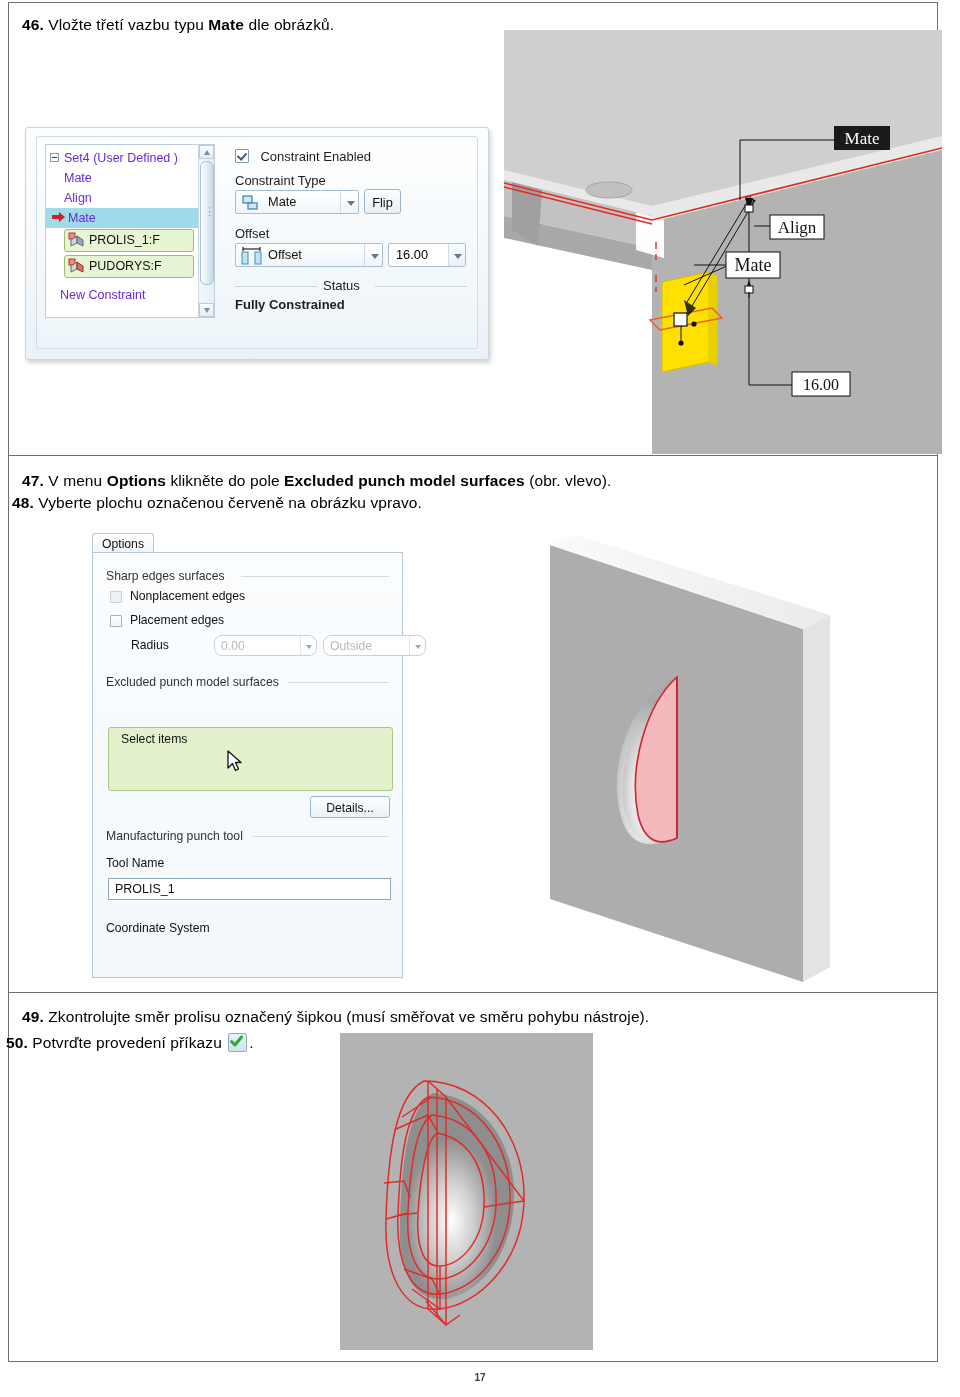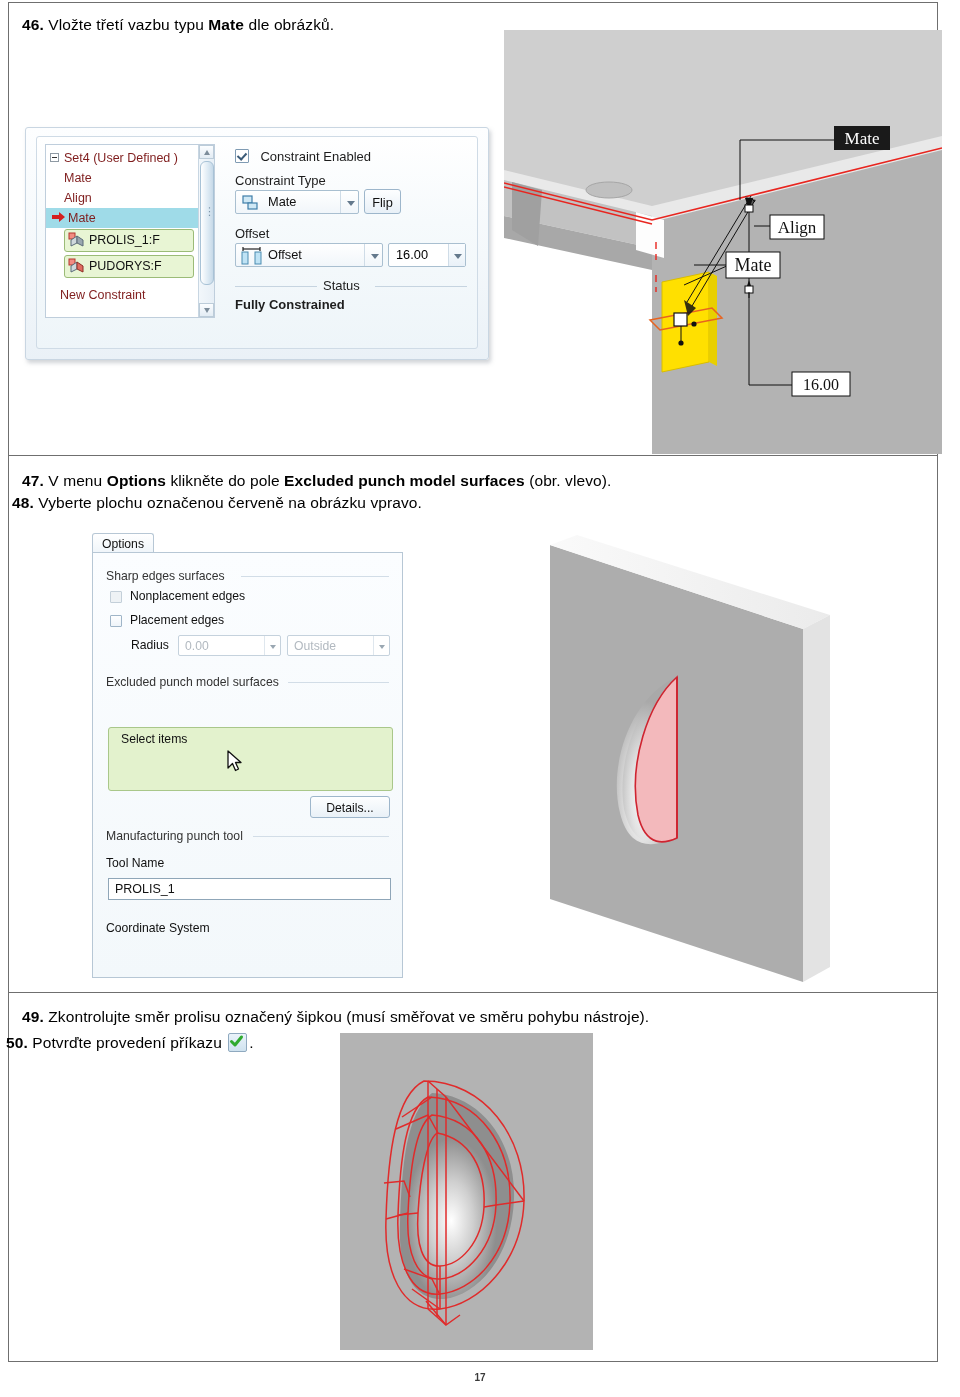--- a/index.html
+++ b/index.html
@@ -42,21 +42,21 @@
     border:1px solid #cfdbe6; border-radius:3px;
     background:linear-gradient(180deg,#ffffff 0%,#f6fafc 40%,#eef5f9 100%);
   }
   
   .treepane{
     position:absolute; left:8px; top:7px; width:168px; height:172px;
     background:#fff; border:1px solid #bfcedc;
   }
   .tree-row{
     position:absolute; left:0; width:100%; height:20px; line-height:20px;
-    font-size:12.5px; color:#7f1d1d; white-space:nowrap;
+    font-size:12.5px; color:#6d28d9; white-space:nowrap;
   }
   .tree-row .tx{ position:absolute; }
   .tree-row.sel{ background:#9fdbe8; }
   .expander{
     position:absolute; left:4px; top:5px; width:9px; height:9px;
     border:1px solid #8f9aa4; background:#fff; box-sizing:border-box;
   }
   .expander:before{
     content:""; position:absolute; left:1px; top:3px; width:5px; height:1px; background:#333;
   }
@@ -156,21 +156,21 @@
     position:absolute; font-size:12.2px; color:#333; white-space:nowrap;
   }
   .groupline{ position:absolute; height:0; border-top:1px solid #d2dde7; }
   .ck2{
     position:absolute; width:12px; height:12px; border:1px solid #9fb5c8;
     background:linear-gradient(180deg,#fdfeff,#eef4f9); border-radius:1px; box-sizing:border-box;
   }
   .ck2.dim{ background:#eef2f5; border-color:#c3cfd9; }
   .fld{
     position:absolute; height:21px; border:1px solid #c5d2dd; background:#fff;
-    box-sizing:border-box; font-size:12.2px; border-radius:2px;
+    box-sizing:border-box; font-size:12.2px; border-radius:8px;margin-left:36px;
   }
   .fld .fv{ position:absolute; left:6px; top:3px; color:#111; }
   .fld .fv.ghost{ color:#b2b9c0; }
   .fld .fd{ position:absolute; right:0; top:0; width:16px; height:100%;
     border-left:1px solid #dfe7ee; box-sizing:border-box;}
   .fld .fd:after{ content:""; position:absolute; left:5px; top:9px; width:0;height:0;
     border-left:3.5px solid transparent;border-right:3.5px solid transparent;border-top:4.5px solid #9aa7b2;}
   .greenbox{
     position:absolute; left:15px; top:174px; width:283px; height:62px;
     border:1px solid #a9c78a; border-radius:3px; background:#e3f2cd;

